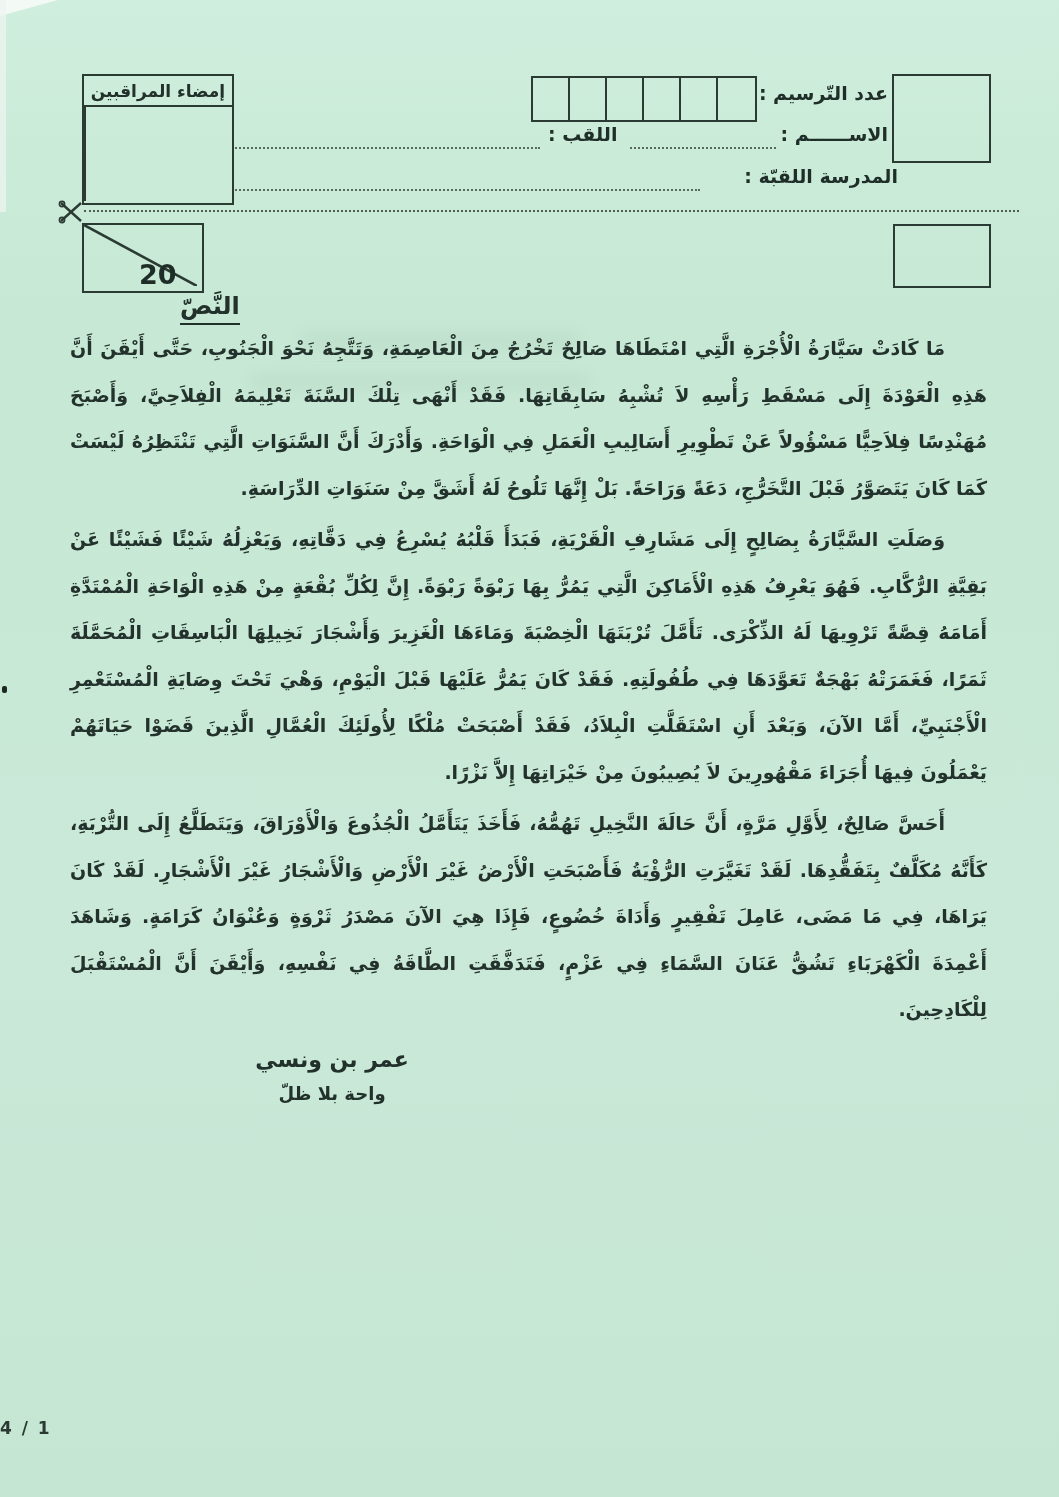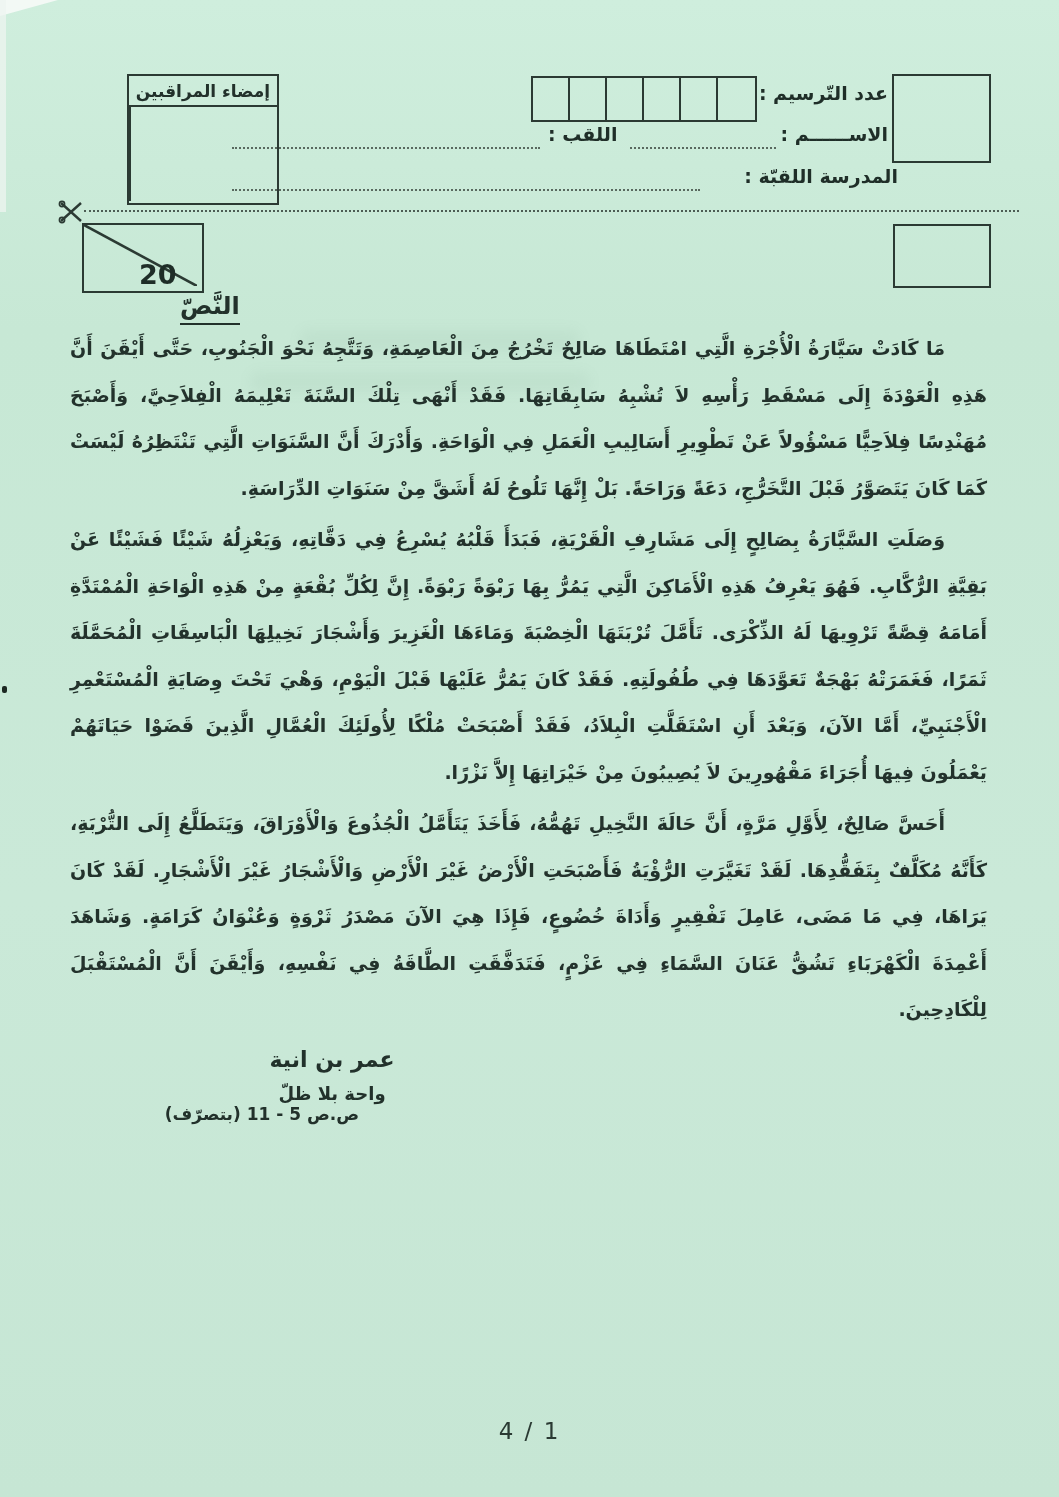--- a/index.html
+++ b/index.html
@@ -35,21 +35,21 @@
 
   .dots{position:absolute;height:16px;border-bottom:2px dotted #59695f;}
   .name-dots{left:630px;width:146px;top:131px;}
   .laqab-dots{left:232px;width:308px;top:131px;}
   .school-dots{left:232px;width:468px;top:173px;}
 
   .cellgrid{position:absolute;left:531px;top:76px;height:42px;display:flex;border:2.5px solid #2b3a33;}
   .cellgrid .cell{width:37px;height:42px;border-right:2.5px solid #2b3a33;box-sizing:border-box;}
   .cellgrid .cell:last-child{border-right:none;}
 
-  .stub{position:absolute;left:82px;top:74px;width:152px;height:131px;border:2.5px solid #2b3a33;box-sizing:border-box;margin-left:45px;}
+  .stub{position:absolute;left:82px;top:74px;width:152px;height:131px;border:2.5px solid #2b3a33;box-sizing:border-box;}
   .stub-title{direction:rtl;text-align:center;font-weight:700;font-size:17px;
     border-bottom:2.5px solid #2b3a33;padding:5px 2px 4px;}
   .stub-cols{display:flex;height:calc(100% - 33px);}
   .stub-col{flex:1;}
   .stub-col:first-child{border-left:2.5px solid #2b3a33;}
 
   
   .cutline{position:absolute;left:0;right:0;top:198px;height:26px;}
   .cut-dots{position:absolute;left:84px;right:40px;top:12px;border-top:2.2px dotted #4d5d54;}
   .scissors{position:absolute;left:58px;top:2px;}
@@ -71,22 +71,22 @@
     text-align:justify;text-justify:inter-word;
     text-indent:42px;
     color:#23322c;
   }
   .attribution{width:400px;margin:14px 455px 0 0;text-align:center;}
   .attribution .author{font-size:22px;font-weight:700;margin-bottom:11px;}
   .attribution .work{font-size:18px;font-weight:700;}
   .attribution .publisher{font-size:18px;font-weight:700;margin-bottom:16px;white-space:nowrap;}
   .attribution .pages{font-size:17px;font-weight:700;transform:translateX(-70px);}
 
-  .pagenum{position:absolute;left:0;right:0;top:1418px;text-align:center;
-    direction:ltr;font-size:23px;font-weight:400;letter-spacing:2px;color:#2a3a33;}
+  .pagenum{position:absolute;left:0;right:0;top:1418px;text-align:left;
+    direction:ltr;font-size:17px;font-weight:700;letter-spacing:2px;color:#2a3a33;}
 </style>
 </head>
 <body>
 
 <div id="page">
 
   <div class="corner-tl"></div>
   <div class="edge-left"></div>
   <div class="speck"></div>
   <div class="ghost" style="left:300px;top:330px;width:280px;height:22px;"></div>
@@ -145,20 +145,19 @@
       <span>النَّصّ</span>
     </div>
 
     <div class="body">
         <p>مَا كَادَتْ سَيَّارَةُ الْأُجْرَةِ الَّتِي امْتَطَاهَا صَالِحٌ تَخْرُجُ مِنَ الْعَاصِمَةِ، وَتَتَّجِهُ نَحْوَ الْجَنُوبِ، حَتَّى أَيْقَنَ أَنَّ هَذِهِ الْعَوْدَةَ إِلَى مَسْقَطِ رَأْسِهِ لاَ تُشْبِهُ سَابِقَاتِهَا. فَقَدْ أَنْهَى تِلْكَ السَّنَةَ تَعْلِيمَهُ الْفِلاَحِيَّ، وَأَصْبَحَ مُهَنْدِسًا فِلاَحِيًّا مَسْؤُولاً عَنْ تَطْوِيرِ أَسَالِيبِ الْعَمَلِ فِي الْوَاحَةِ. وَأَدْرَكَ أَنَّ السَّنَوَاتِ الَّتِي تَنْتَظِرُهُ لَيْسَتْ كَمَا كَانَ يَتَصَوَّرُ قَبْلَ التَّخَرُّجِ، دَعَةً وَرَاحَةً. بَلْ إِنَّهَا تَلُوحُ لَهُ أَشَقَّ مِنْ سَنَوَاتِ الدِّرَاسَةِ.</p>
         <p>وَصَلَتِ السَّيَّارَةُ بِصَالِحٍ إِلَى مَشَارِفِ الْقَرْيَةِ، فَبَدَأَ قَلْبُهُ يُسْرِعُ فِي دَقَّاتِهِ، وَيَعْزِلُهُ شَيْئًا فَشَيْئًا عَنْ بَقِيَّةِ الرُّكَّابِ. فَهُوَ يَعْرِفُ هَذِهِ الْأَمَاكِنَ الَّتِي يَمُرُّ بِهَا رَبْوَةً رَبْوَةً. إِنَّ لِكُلِّ بُقْعَةٍ مِنْ هَذِهِ الْوَاحَةِ الْمُمْتَدَّةِ أَمَامَهُ قِصَّةً تَرْوِيهَا لَهُ الذِّكْرَى. تَأَمَّلَ تُرْبَتَهَا الْخِصْبَةَ وَمَاءَهَا الْغَزِيرَ وَأَشْجَارَ نَخِيلِهَا الْبَاسِقَاتِ الْمُحَمَّلَةَ ثَمَرًا، فَغَمَرَتْهُ بَهْجَةٌ تَعَوَّدَهَا فِي طُفُولَتِهِ. فَقَدْ كَانَ يَمُرُّ عَلَيْهَا قَبْلَ الْيَوْمِ، وَهْيَ تَحْتَ وِصَايَةِ الْمُسْتَعْمِرِ الْأَجْنَبِيِّ، أَمَّا الآنَ، وَبَعْدَ أَنِ اسْتَقَلَّتِ الْبِلاَدُ، فَقَدْ أَصْبَحَتْ مُلْكًا لِأُولَئِكَ الْعُمَّالِ الَّذِينَ قَضَوْا حَيَاتَهُمْ يَعْمَلُونَ فِيهَا أُجَرَاءَ مَقْهُورِينَ لاَ يُصِيبُونَ مِنْ خَيْرَاتِهَا إِلاَّ نَزْرًا.</p>
         <p>أَحَسَّ صَالِحٌ، لِأَوَّلِ مَرَّةٍ، أَنَّ حَالَةَ النَّخِيلِ تَهُمُّهُ، فَأَخَذَ يَتَأَمَّلُ الْجُذُوعَ وَالْأَوْرَاقَ، وَيَتَطَلَّعُ إِلَى التُّرْبَةِ، كَأَنَّهُ مُكَلَّفٌ بِتَفَقُّدِهَا. لَقَدْ تَغَيَّرَتِ الرُّؤْيَةُ فَأَصْبَحَتِ الْأَرْضُ غَيْرَ الْأَرْضِ وَالْأَشْجَارُ غَيْرَ الْأَشْجَارِ. لَقَدْ كَانَ يَرَاهَا، فِي مَا مَضَى، عَامِلَ تَفْقِيرٍ وَأَدَاةَ خُضُوعٍ، فَإِذَا هِيَ الآنَ مَصْدَرُ ثَرْوَةٍ وَعُنْوَانُ كَرَامَةٍ. وَشَاهَدَ أَعْمِدَةَ الْكَهْرَبَاءِ تَشُقُّ عَنَانَ السَّمَاءِ فِي عَزْمٍ، فَتَدَفَّقَتِ الطَّاقَةُ فِي نَفْسِهِ، وَأَيْقَنَ أَنَّ الْمُسْتَقْبَلَ لِلْكَادِحِينَ.</p>
       </div>
 
     <div class="attribution">
-      <div class="author">عمر بن انية</div>
+      <div class="author">عمر بن ونسي</div>
       <div class="work">واحة بلا ظلّ</div>
-      <div class="pages">ص.ص 5 - 11 (بتصرّف)</div>
     </div>
   </div>
 
   <div class="pagenum">4 / 1</div>
 </div>
 
 </body></html>

